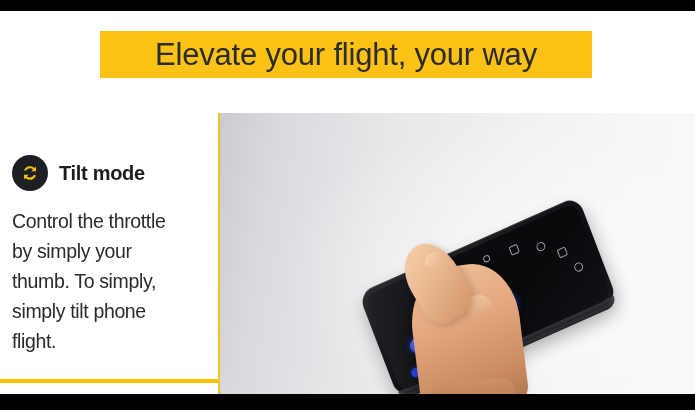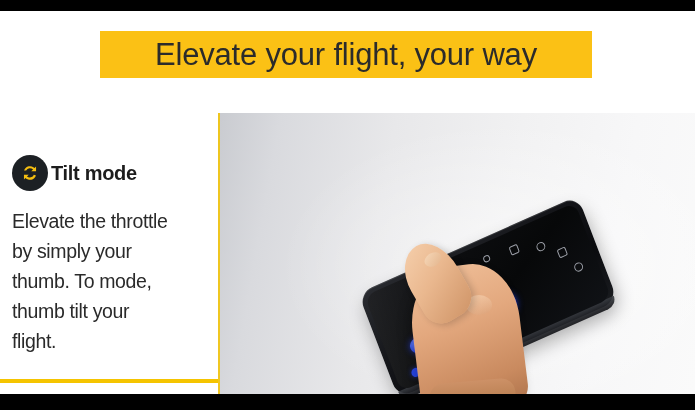--- a/index.html
+++ b/index.html
@@ -21,21 +21,21 @@
     display:flex; align-items:center; justify-content:center;
   }
   .banner-text {
     font-size:31px; font-weight:400; color:#2b2b2b;
     letter-spacing:-0.2px; line-height:1; white-space:nowrap;
   }
 
   
   .info-panel { position:absolute; left:0; top:150px; width:220px; height:245px; }
 
-  .info-head { display:flex; align-items:center; gap:3px; padding-left:12px; height:46px; }
+  .info-head { display:flex; align-items:center; gap:11px; padding-left:12px; height:46px; }
   .badge-icon {
     width:36px; height:36px; border-radius:50%;
     background:#1c2024; position:relative; flex:0 0 36px;
     display:flex; align-items:center; justify-content:center;
   }
   .badge-icon svg { display:block; }
   .info-title {
     font-size:20px; font-weight:700; color:#1d1d1d; letter-spacing:-0.3px;
   }
 
@@ -199,24 +199,24 @@
       <span class="badge-icon">
         <svg width="22" height="22" viewBox="0 0 24 24" aria-hidden="true">
           <path d="M5.5 9.2A7 7 0 0 1 17 6.6l1.6-1.6v5.2h-5.2l1.9-1.9A4.7 4.7 0 0 0 7.8 9.2z" fill="#F5BE10"></path>
           <path d="M18.5 14.8A7 7 0 0 1 7 17.4l-1.6 1.6v-5.2h5.2l-1.9 1.9a4.7 4.7 0 0 0 7.5-1.9z" fill="#F5BE10"></path>
         </svg>
       </span>
       <span class="info-title">Tilt mode</span>
     </div>
 
     <div class="info-body">
-      <span class="ln">Elevate the throttle</span>
+      <span class="ln">Control the throttle</span>
       <span class="ln">by simply your</span>
-      <span class="ln">thumb. To mode,</span>
-      <span class="ln">thumb tilt your</span>
+      <span class="ln">thumb. To simply,</span>
+      <span class="ln">simply tilt phone</span>
       <span class="ln">flight.</span>
     </div>
   </div>
 
   <div class="divider-rule"></div>
 
   <div class="video-panel">
     <div class="edge-left"></div>
     <div class="wall-vignette"></div>
 

